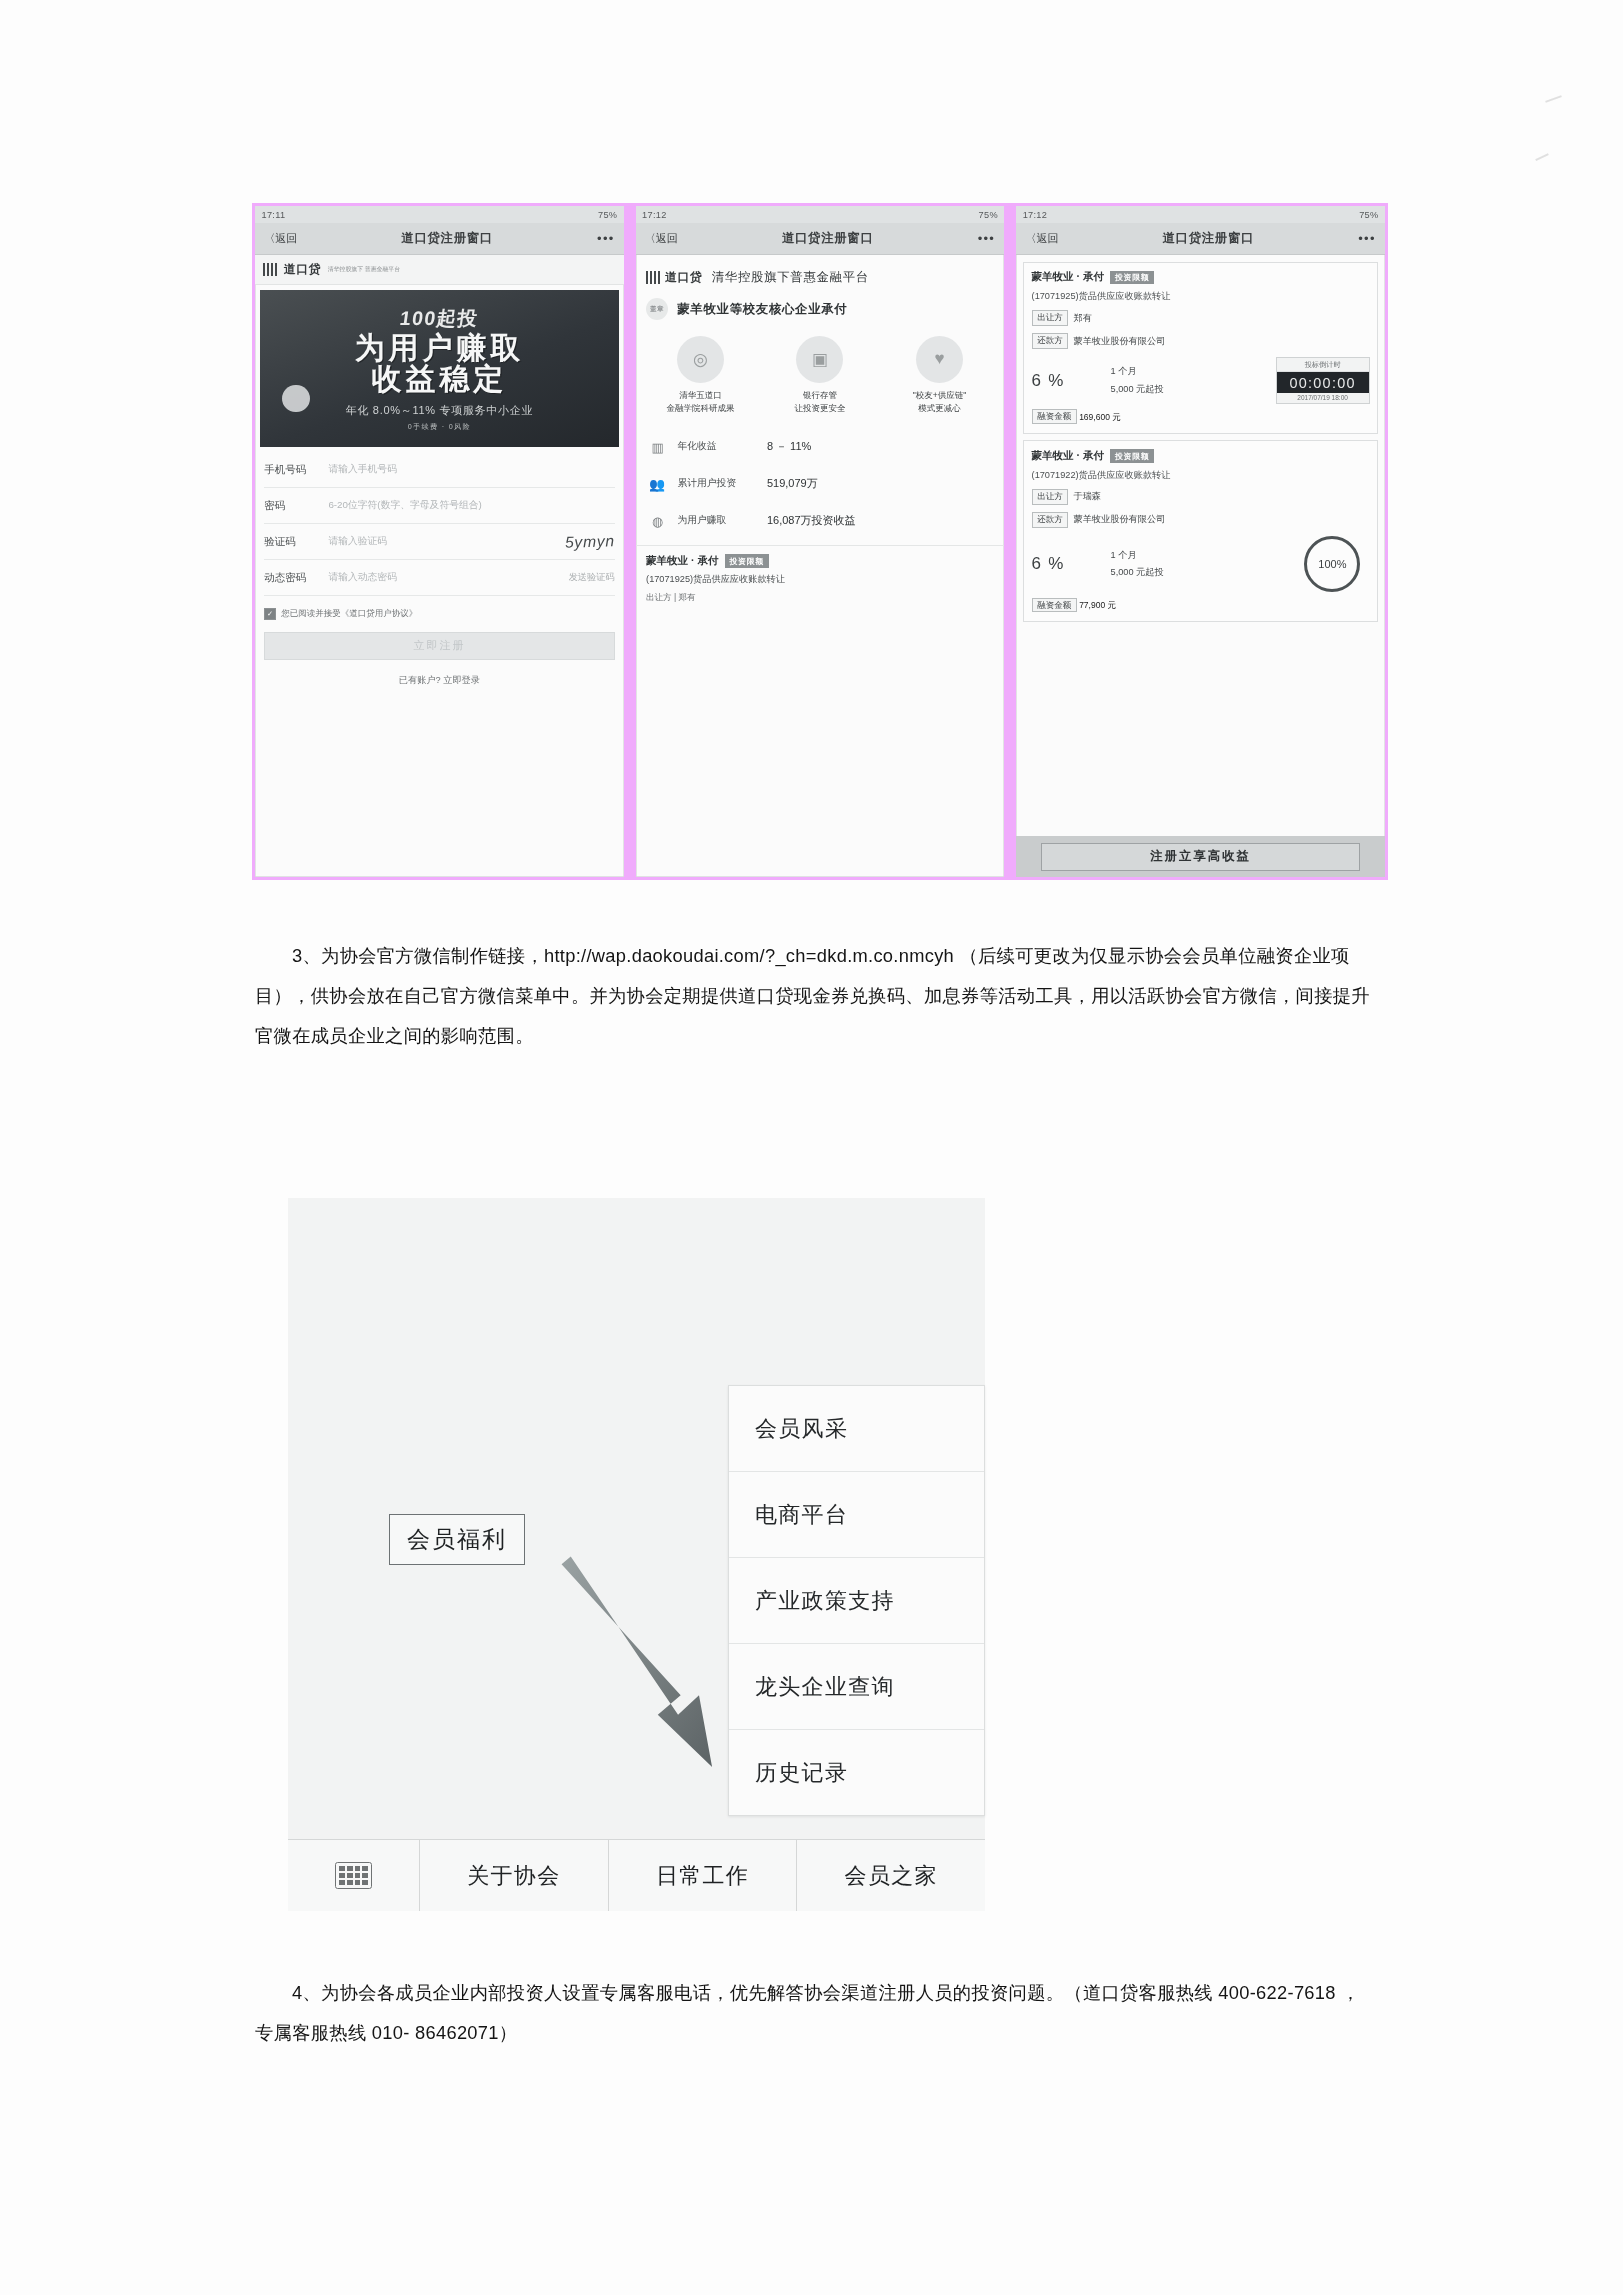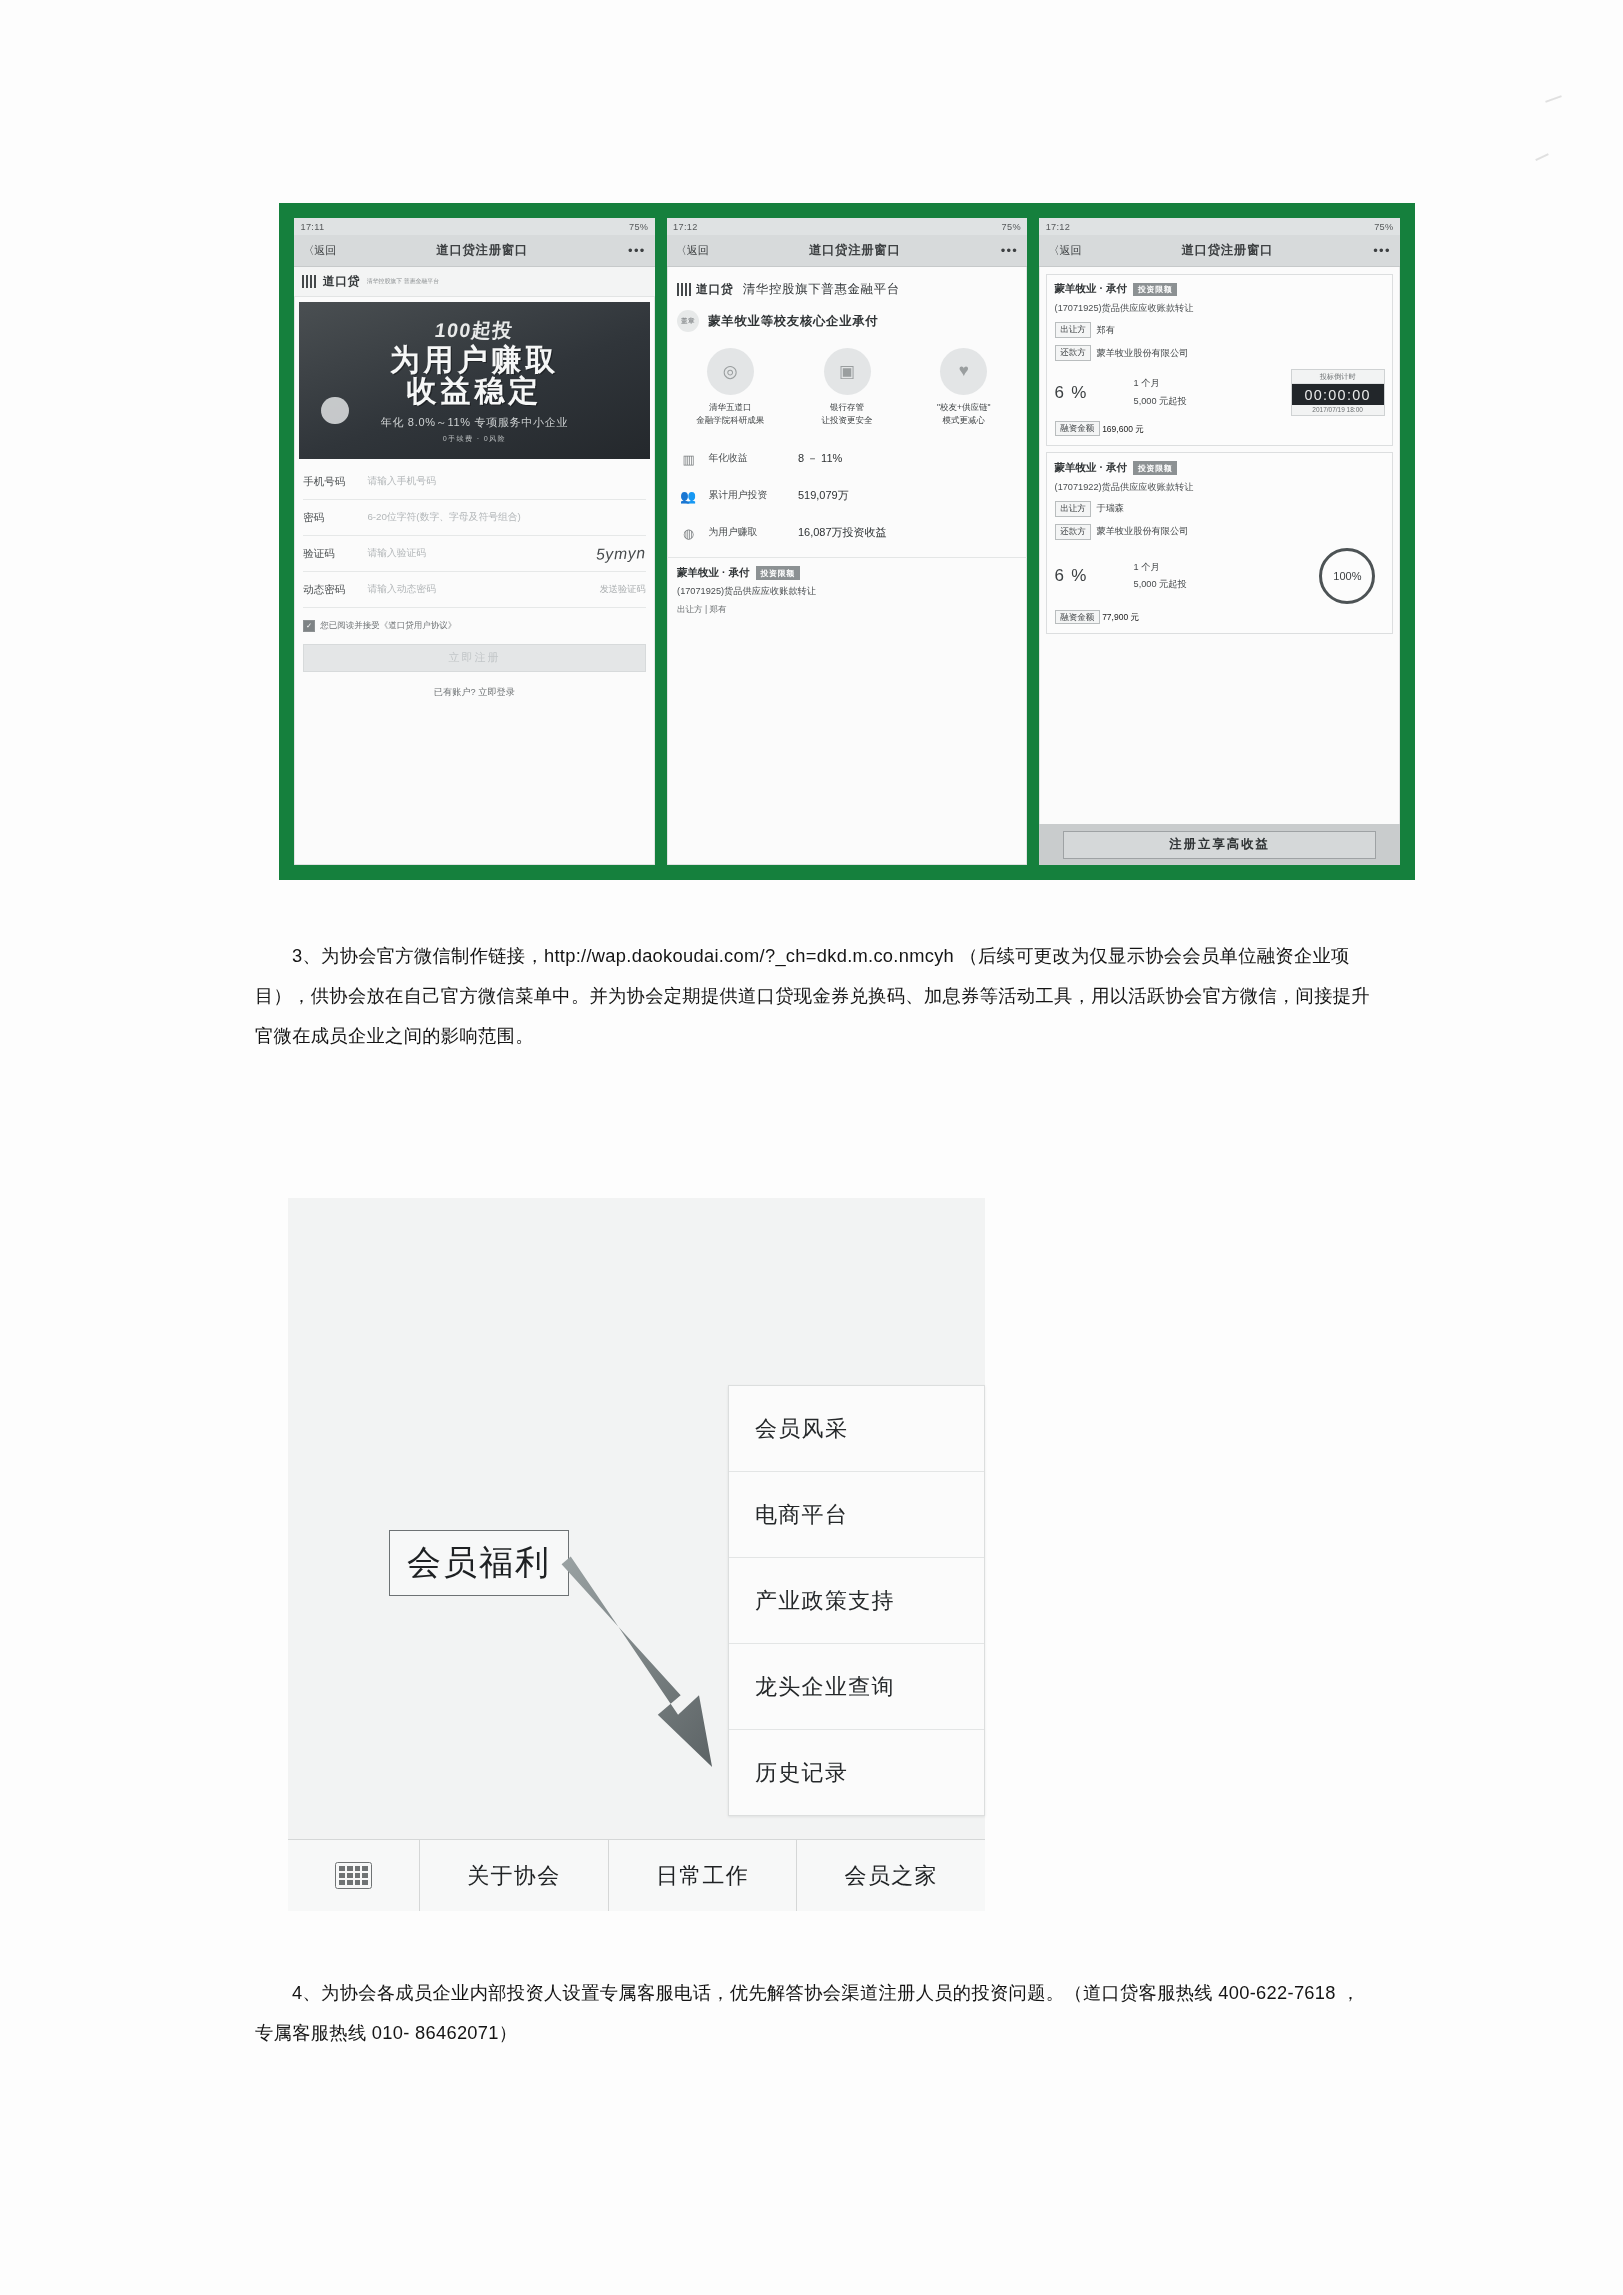--- a/index.html
+++ b/index.html
@@ -30,24 +30,23 @@
 
   
   .shots {
     position: absolute;
     left: 252px;
     top: 203px;
     width: 1136px;
     height: 677px;
     display: flex;
     gap: 11.8px;
-    background: #15803d;
-    padding: 15px;
+    background: #f0abfc;
+    padding: 3px;
     box-sizing: border-box;
-    margin-left: 27px;
   }
   .phone {
     flex: 1 1 0;
     background: #fbfbfb;
     position: relative;
     display: flex;
     flex-direction: column;
     box-shadow: 0 0 0 0.7px #d8dada inset;
     overflow: hidden;
   }
@@ -310,25 +309,25 @@
     font-size: 22px;
     color: #25282a;
     border-bottom: 0.7px solid #e3e5e5;
     letter-spacing: 1.3px;
   }
   .menu-item:last-child { border-bottom: none; }
 
   .callout {
     position: absolute;
     left: 101px;
-    top: 332px;
+    top: 316px;
     padding: 9.2px 17px;
     border: 1.3px solid #6d7274;
     background: #f7f8f8;
-    font-size: 34px;
+    font-size: 23px;
     color: #1e2123;
     letter-spacing: 2px;
   }
   .arrow-svg { position: absolute; left: 0; top: 0; width: 100%; height: 100%; pointer-events: none;}
 
   .tabbar {
     position: absolute;
     left: 0; right: 0; bottom: 0;
     height: 71px;
     border-top: 0.7px solid #d5d7d7;

